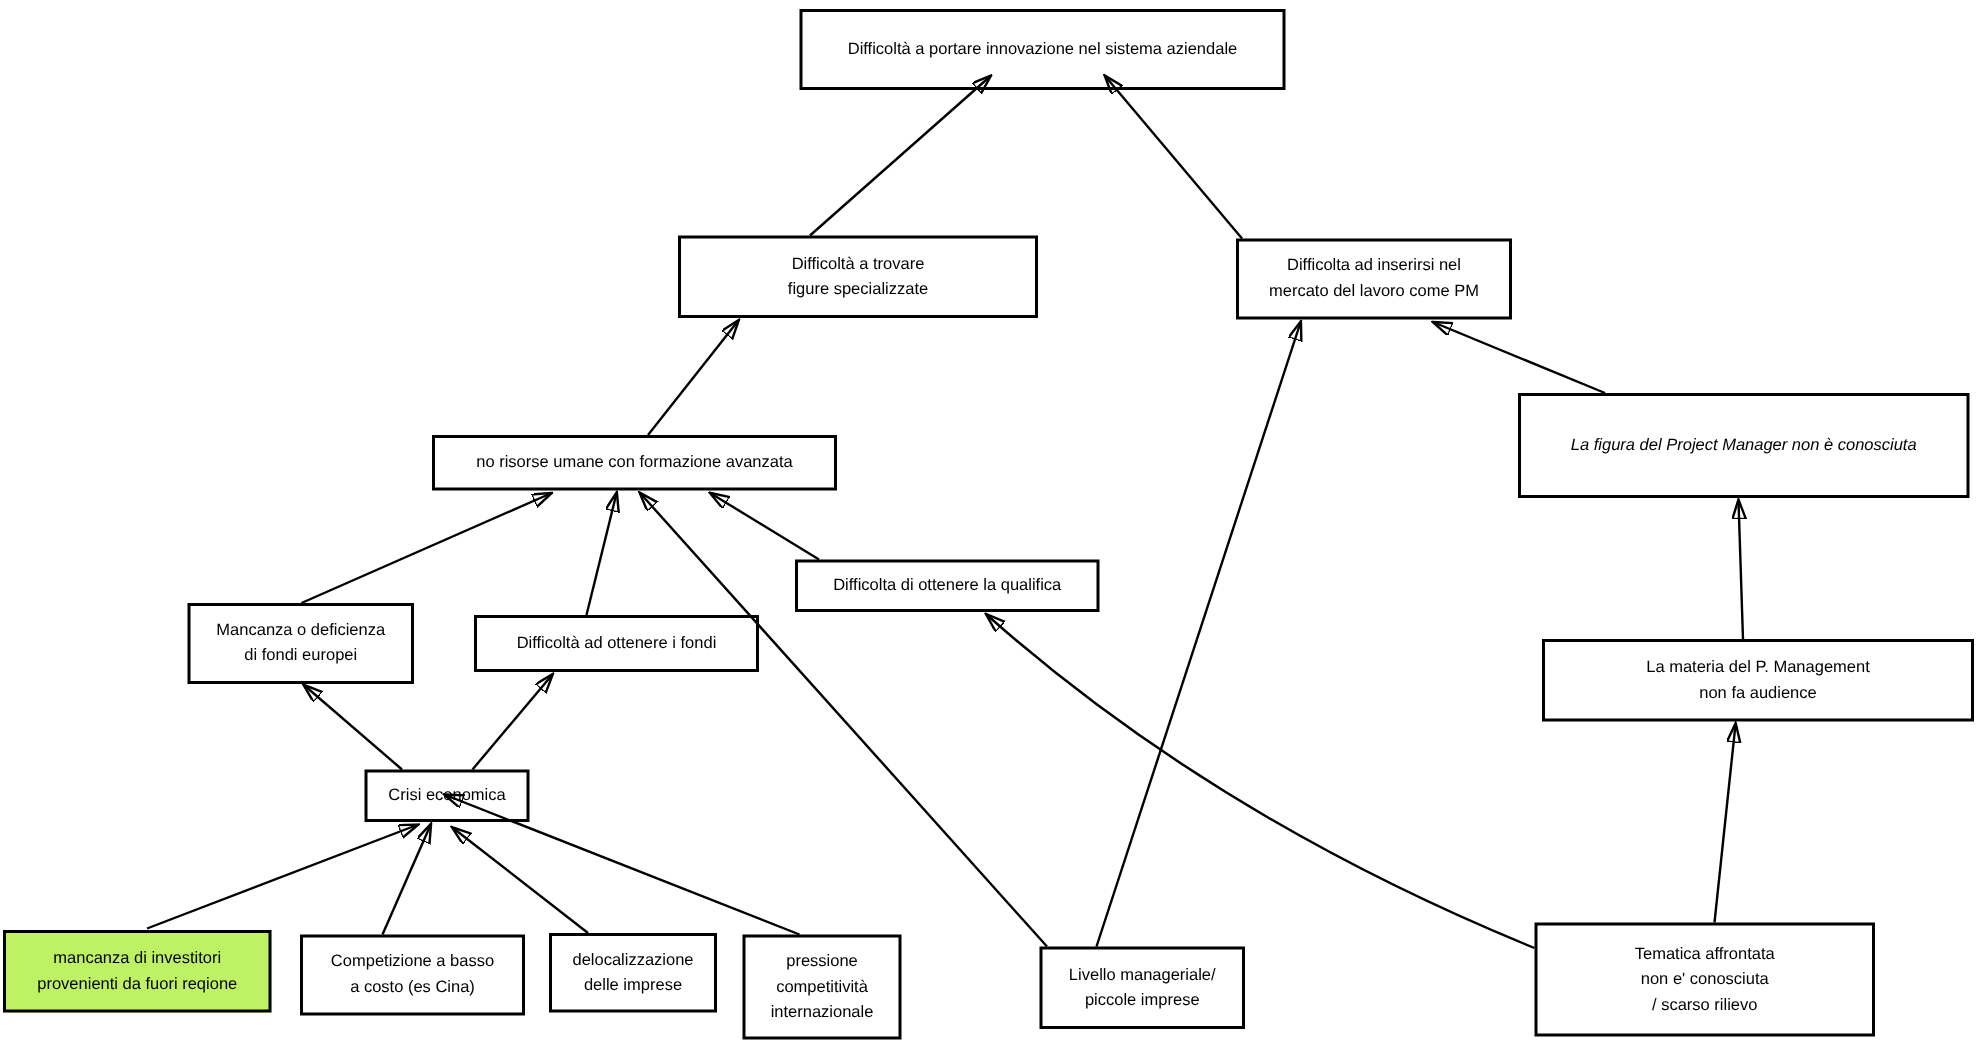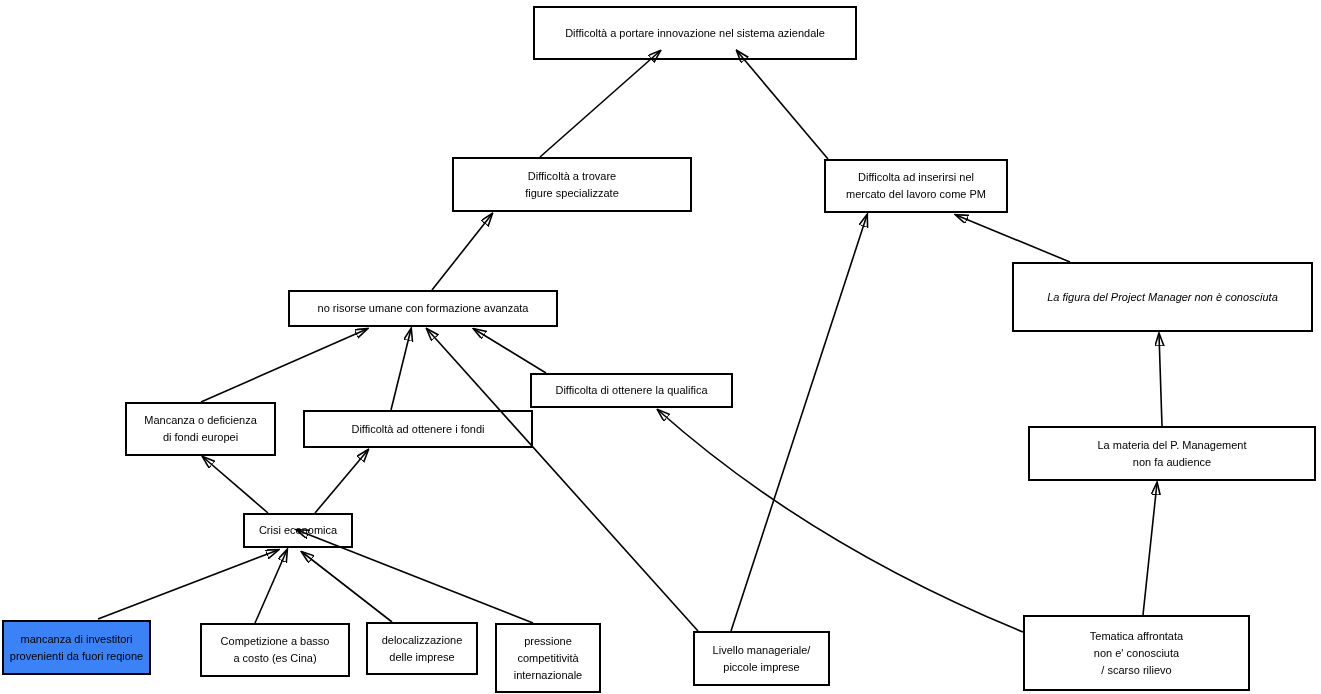--- a/index.html
+++ b/index.html
@@ -75,25 +75,25 @@
       <div class="node" style="left: 533px; top: 6px; width: 324px; height: 54px; background: rgb(255, 255, 255); border-color: rgb(0, 0, 0); color: rgb(0, 0, 0);">Difficoltà a portare innovazione nel sistema aziendale</div>
       <div class="node" style="left: 424px; top: 157px; width: 240px; height: 55px; background: rgb(255, 255, 255); border-color: rgb(0, 0, 0); color: rgb(0, 0, 0); margin-left: 28px;">Difficoltà a trovare
 figure specializzate</div>
       <div class="node" style="left: 824px; top: 159px; width: 184px; height: 54px; background: rgb(255, 255, 255); border-color: rgb(0, 0, 0); color: rgb(0, 0, 0);">Difficolta ad inserirsi nel
 mercato del lavoro come PM</div>
       <div class="node" style="left: 288px; top: 290px; width: 270px; height: 37px; background: rgb(255, 255, 255); border-color: rgb(0, 0, 0); color: rgb(0, 0, 0);">no risorse umane con formazione avanzata</div>
       <div class="node" style="left: 1012px; top: 262px; width: 301px; height: 70px; background: rgb(255, 255, 255); border-color: rgb(0, 0, 0); color: rgb(0, 0, 0); font-style: italic;">La figura del Project Manager non è conosciuta</div>
       <div class="node" style="left: 530px; top: 373px; width: 203px; height: 35px; background: rgb(255, 255, 255); border-color: rgb(0, 0, 0); color: rgb(0, 0, 0);">Difficolta di ottenere la qualifica</div>
       <div class="node" style="left: 125px; top: 402px; width: 151px; height: 54px; background: rgb(255, 255, 255); border-color: rgb(0, 0, 0); color: rgb(0, 0, 0);">Mancanza o deficienza
 di fondi europei</div>
-      <div class="node" style="left: 303px; top: 410px; width: 230px; height: 38px; background: rgb(255, 255, 255); border-color: rgb(0, 0, 0); color: rgb(0, 0, 0);">Difficoltà ad ottenere i fondi</div>
+      <div class="node" style="left: 316px; top: 410px; width: 190px; height: 38px; background: rgb(255, 255, 255); border-color: rgb(0, 0, 0); color: rgb(0, 0, 0);">Difficoltà ad ottenere i fondi</div>
       <div class="node" style="left: 1028px; top: 426px; width: 288px; height: 55px; background: rgb(255, 255, 255); border-color: rgb(0, 0, 0); color: rgb(0, 0, 0);">La materia del P. Management
 non fa audience</div>
       <div class="node" style="left: 243px; top: 513px; width: 110px; height: 35px; background: rgb(255, 255, 255); border-color: rgb(0, 0, 0); color: rgb(0, 0, 0);">Crisi economica</div>
-      <div class="node" style="left: 2px; top: 620px; width: 149px; height: 55px; background: #3b82f6; border-color: rgb(0, 0, 0); color: rgb(0, 0, 0);">mancanza di investitori
+      <div class="node" style="left: 2px; top: 620px; width: 179px; height: 55px; background: #bef264; border-color: rgb(0, 0, 0); color: rgb(0, 0, 0);">mancanza di investitori
 provenienti da fuori reqione</div>
       <div class="node" style="left: 200px; top: 623px; width: 150px; height: 54px; background: rgb(255, 255, 255); border-color: rgb(0, 0, 0); color: rgb(0, 0, 0);">Competizione a basso
 a costo (es Cina)</div>
       <div class="node" style="left: 366px; top: 622px; width: 112px; height: 53px; background: rgb(255, 255, 255); border-color: rgb(0, 0, 0); color: rgb(0, 0, 0);">delocalizzazione
 delle imprese</div>
       <div class="node" style="left: 495px; top: 623px; width: 106px; height: 70px; background: rgb(255, 255, 255); border-color: rgb(0, 0, 0); color: rgb(0, 0, 0);">pressione
 competitività
 internazionale</div>
       <div class="node" style="left: 653px; top: 631px; width: 137px; height: 55px; background: rgb(255, 255, 255); border-color: rgb(0, 0, 0); color: rgb(0, 0, 0); margin-left: 40px;">Livello manageriale/
 piccole imprese</div>

